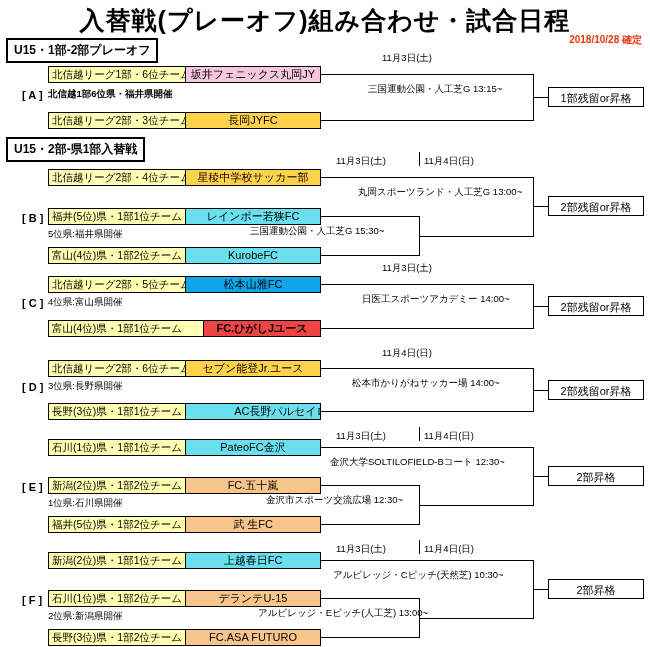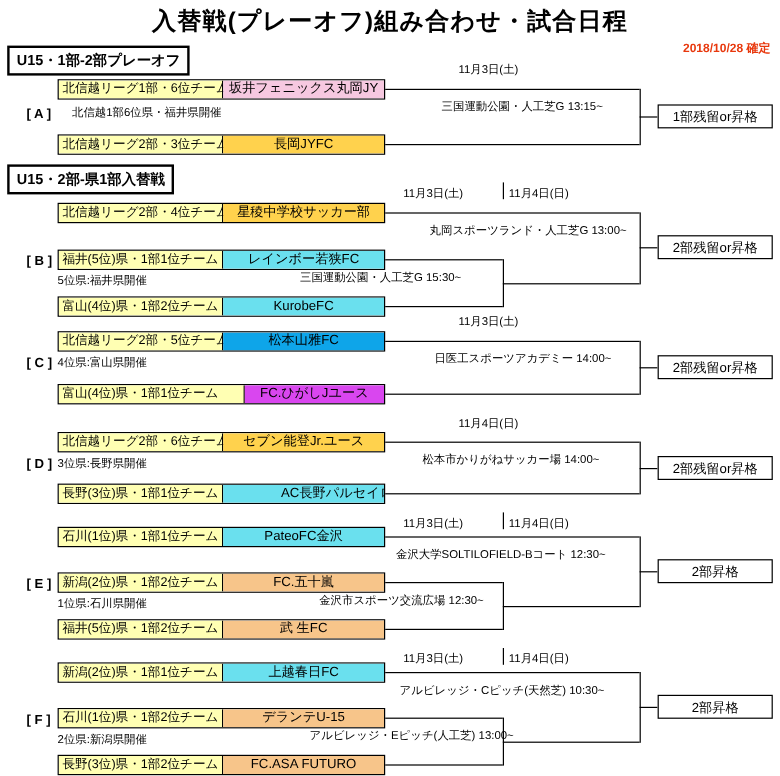--- a/index.html
+++ b/index.html
@@ -7,21 +7,21 @@
     width:650px;height:647px;
     background:#ffffff;
     font-family:"Liberation Sans", sans-serif;
     color:#000;
     position:relative;
     overflow:hidden;
   }
   #root{position:relative;width:650px;height:647px;}
   .title{
     position:absolute;left:0;top:4px;width:650px;text-align:center;
-    font-size:20px;font-weight:bold;letter-spacing:1px;
+    font-size:25px;font-weight:bold;letter-spacing:1px;
   }
   .date-stamp{
     position:absolute;right:8px;top:33px;
     font-size:10px;color:#e8380d;font-weight:bold;
   }
   .section-head{
     position:absolute;
     border:2px solid #000;
     background:#fff;
     font-size:12px;font-weight:bold;
@@ -96,21 +96,21 @@
 
   <div class="colhdr" style="left:382px;top:52px;">11月3日(土)</div>
 
   <div class="team" style="left:48px;top:66px;width:273px;">
     <span class="seed" style="width:137px;">北信越リーグ1部・6位チーム</span><span class="nm" style="width:134px;background:#f6c8e0;">坂井フェニックス丸岡JY</span>
   </div>
   <div class="team" style="left:48px;top:112px;width:273px;">
     <span class="seed" style="width:137px;">北信越リーグ2部・3位チーム</span><span class="nm" style="width:134px;background:#ffd24d;">長岡JYFC</span>
   </div>
   <div class="bracket-label" style="left:22px;top:89px;">[ A ]</div>
-  <div class="note" style="left:60px;top:88px;">北信越1部6位県・福井県開催</div>
+  <div class="note" style="left:48px;top:88px;font-weight:bold;">北信越1部6位県・福井県開催</div>
   <div class="hline" style="left:321px;top:74px;width:212px;"></div>
   <div class="hline" style="left:321px;top:120px;width:212px;"></div>
   <div class="vline" style="left:533px;top:74px;height:47px;"></div>
   <div class="hline" style="left:533px;top:97px;width:15px;"></div>
   <div class="note" style="left:368px;top:83px;">三国運動公園・人工芝G 13:15~</div>
   <div class="result" style="left:548px;top:87px;width:96px;">1部残留or昇格</div>
 
   <div class="section-head" style="left:6px;top:137px;">U15・2部-県1部入替戦</div>
 
   <div class="colhdr" style="left:336px;top:155px;">11月3日(土)</div>
@@ -139,21 +139,21 @@
   <div class="note" style="left:358px;top:186px;">丸岡スポーツランド・人工芝G 13:00~</div>
   <div class="note" style="left:250px;top:225px;">三国運動公園・人工芝G 15:30~</div>
   <div class="result" style="left:548px;top:196px;width:96px;">2部残留or昇格</div>
 
   <div class="colhdr" style="left:382px;top:262px;">11月3日(土)</div>
 
   <div class="team" style="left:48px;top:276px;width:273px;">
     <span class="seed" style="width:137px;">北信越リーグ2部・5位チーム</span><span class="nm" style="width:134px;background:#0ea5e9;">松本山雅FC</span>
   </div>
   <div class="team" style="left:48px;top:320px;width:273px;">
-    <span class="seed" style="width:155px;">富山(4位)県・1部1位チーム</span><span class="nm" style="width:116px;background:#d946ef;">FC.ひがしJユース</span>
+    <span class="seed" style="width:155px;">富山(4位)県・1部1位チーム</span><span class="nm" style="width:116px;background:#ef4444;font-weight:bold;">FC.ひがしJユース</span>
   </div>
   <div class="bracket-label" style="left:22px;top:297px;">[ C ]</div>
   <div class="note" style="left:48px;top:296px;">4位県:富山県開催</div>
   <div class="hline" style="left:321px;top:284px;width:212px;"></div>
   <div class="hline" style="left:321px;top:328px;width:212px;"></div>
   <div class="vline" style="left:533px;top:284px;height:45px;"></div>
   <div class="hline" style="left:533px;top:306px;width:15px;"></div>
   <div class="note" style="left:362px;top:293px;">日医工スポーツアカデミー 14:00~</div>
   <div class="result" style="left:548px;top:296px;width:96px;">2部残留or昇格</div>
 

